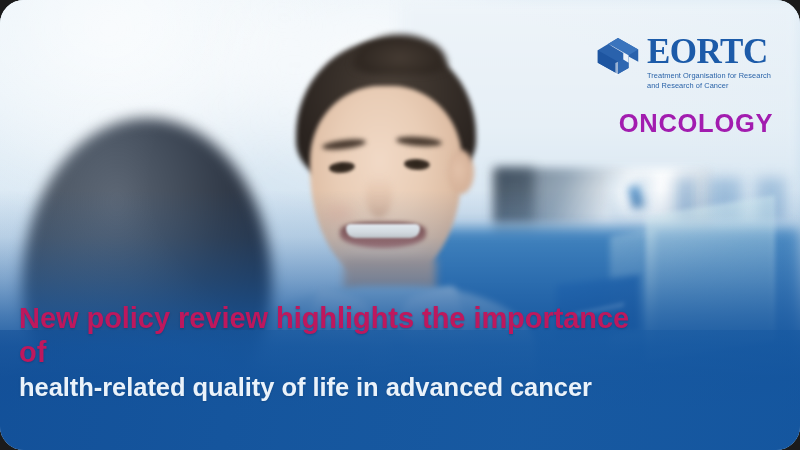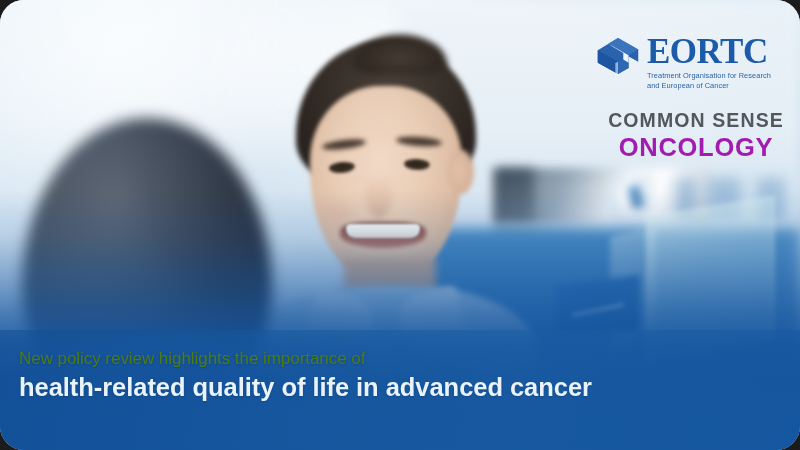--- a/index.html
+++ b/index.html
@@ -371,23 +371,23 @@
   }
 
   
   .headline {
     position: absolute;
     left: 19px;
     bottom: 47px;
     width: 620px;
   }
   .headline-l1 {
-    font-size: 17px;
-    font-weight: normal;
-    color: #4d7c0f;
+    font-size: 29px;
+    font-weight: bold;
+    color: #be185d;
     letter-spacing: -0.05px;
     line-height: 1.18;
     text-shadow: 0 1px 2px rgba(10,45,90,.35);
   }
   .headline-l2 {
     font-size: 25.5px;
     font-weight: bold;
     color: #eaf2fa;
     letter-spacing: -0.05px;
     line-height: 1.2;
@@ -458,26 +458,25 @@
         <path d="M50 2 L96 28 L74 41 L28 15 Z" fill="#3a74bd"></path>
         <path d="M4 30 L50 56 L50 84 L4 58 Z" fill="#1e55a0"></path>
         <path d="M50 56 L74 43 L74 70 L50 84 Z" fill="#2f68b2"></path>
         <path d="M28 15 L74 41 L74 58 L62 51 L62 36 L38 22 Z" fill="#ffffff" opacity="0.92"></path>
         <path d="M50 56 L50 84 L44 88 L44 59 Z" fill="#ffffff" opacity="0.55"></path>
       </svg>
       <div class="eortc-words">
         <div class="eortc-name">EORTC</div>
         <div class="eortc-tag">
           <span>Treatment Organisation for Research</span><br>
-          <span>and European of Cancer</span>
+          <span>and Research of Cancer</span>
         </div>
       </div>
     </div>
     <div class="cso">
-      <div class="cso-line1">COMMON SENSE</div>
       <div class="cso-line2">ONCOLOGY</div>
     </div>
   </div>
 
   <div class="headline">
     <div class="headline-l1">New policy review highlights the importance of</div>
     <div class="headline-l2">health-related quality of life in advanced cancer</div>
   </div>
 
 </div>

